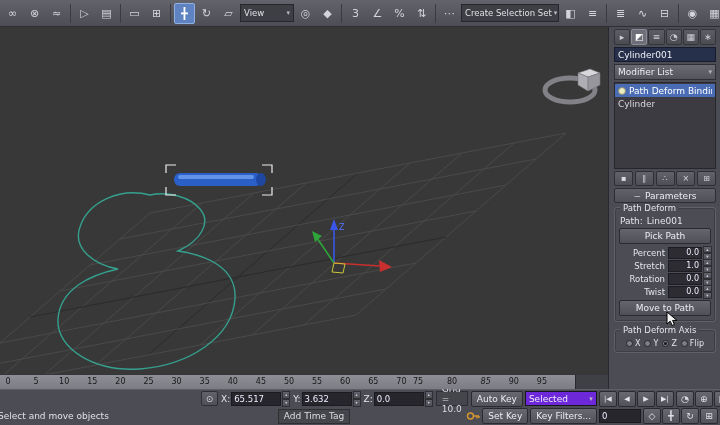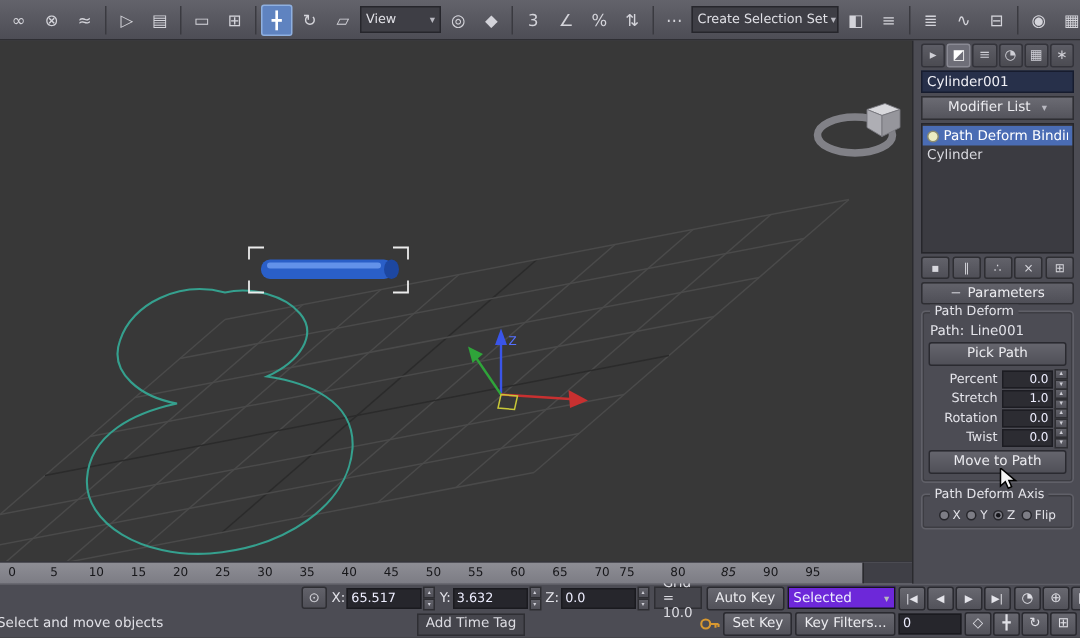--- a/index.html
+++ b/index.html
@@ -35,21 +35,21 @@
   
   .panel{width:112px;background:#4c4c54;border-left:1px solid #2a2a2e;box-sizing:border-box;
          padding:2px 4px 0 5px;overflow:hidden;}
   .tabs{display:flex;gap:1px;margin-bottom:2px;}
   .tab{width:15px;height:14px;display:flex;align-items:center;justify-content:center;font-size:9px;
        color:#cfcfd6;background:linear-gradient(#5d5d65,#4b4b52);border:1px solid #33333a;border-radius:2px;}
   .tab.active{background:#6e6e78;border-color:#8a8a94;color:#fff;}
   .name-field{height:13px;background:#27304a;border:1px solid #171c2e;color:#f0f0f6;
        display:flex;align-items:center;padding:0 3px;margin-bottom:2px;}
   .mod-list{height:14px;background:linear-gradient(#6b6b73,#54545c);border:1px solid #2e2e33;
-       display:flex;align-items:center;justify-content:space-between;padding:0 17px;margin-bottom:2px;color:#ececf0;}
+       display:flex;align-items:center;justify-content:space-between;padding:0 3px;margin-bottom:2px;color:#ececf0;}
   .stack{height:84px;background:#3b3b41;border:1px solid #26262b;margin-bottom:2px;overflow:hidden;padding-top:1px;}
   .stack-row{height:13px;display:flex;align-items:center;gap:3px;padding:0 3px;color:#d8d8de;white-space:nowrap;overflow:hidden;}
   .stack-row.selected{background:#4a6cb4;color:#fff;}
   .bulb{width:6px;height:6px;border-radius:50%;background:#ececc2;border:1px solid #8a8a70;flex:0 0 auto;}
   .stack-label{overflow:hidden;white-space:nowrap;}
   .stack-btns{display:flex;justify-content:space-between;margin-bottom:2px;}
   .sbtn{width:17px;height:13px;display:flex;align-items:center;justify-content:center;font-size:8px;
        color:#d8d8de;background:linear-gradient(#62626a,#4f4f57);border:1px solid #2e2e33;border-radius:2px;}
   .rollout-hdr{height:13px;background:linear-gradient(#62626a,#4f4f57);border:1px solid #2e2e33;border-radius:2px;
        display:flex;align-items:center;justify-content:center;gap:4px;margin-bottom:4px;color:#ececf0;}

